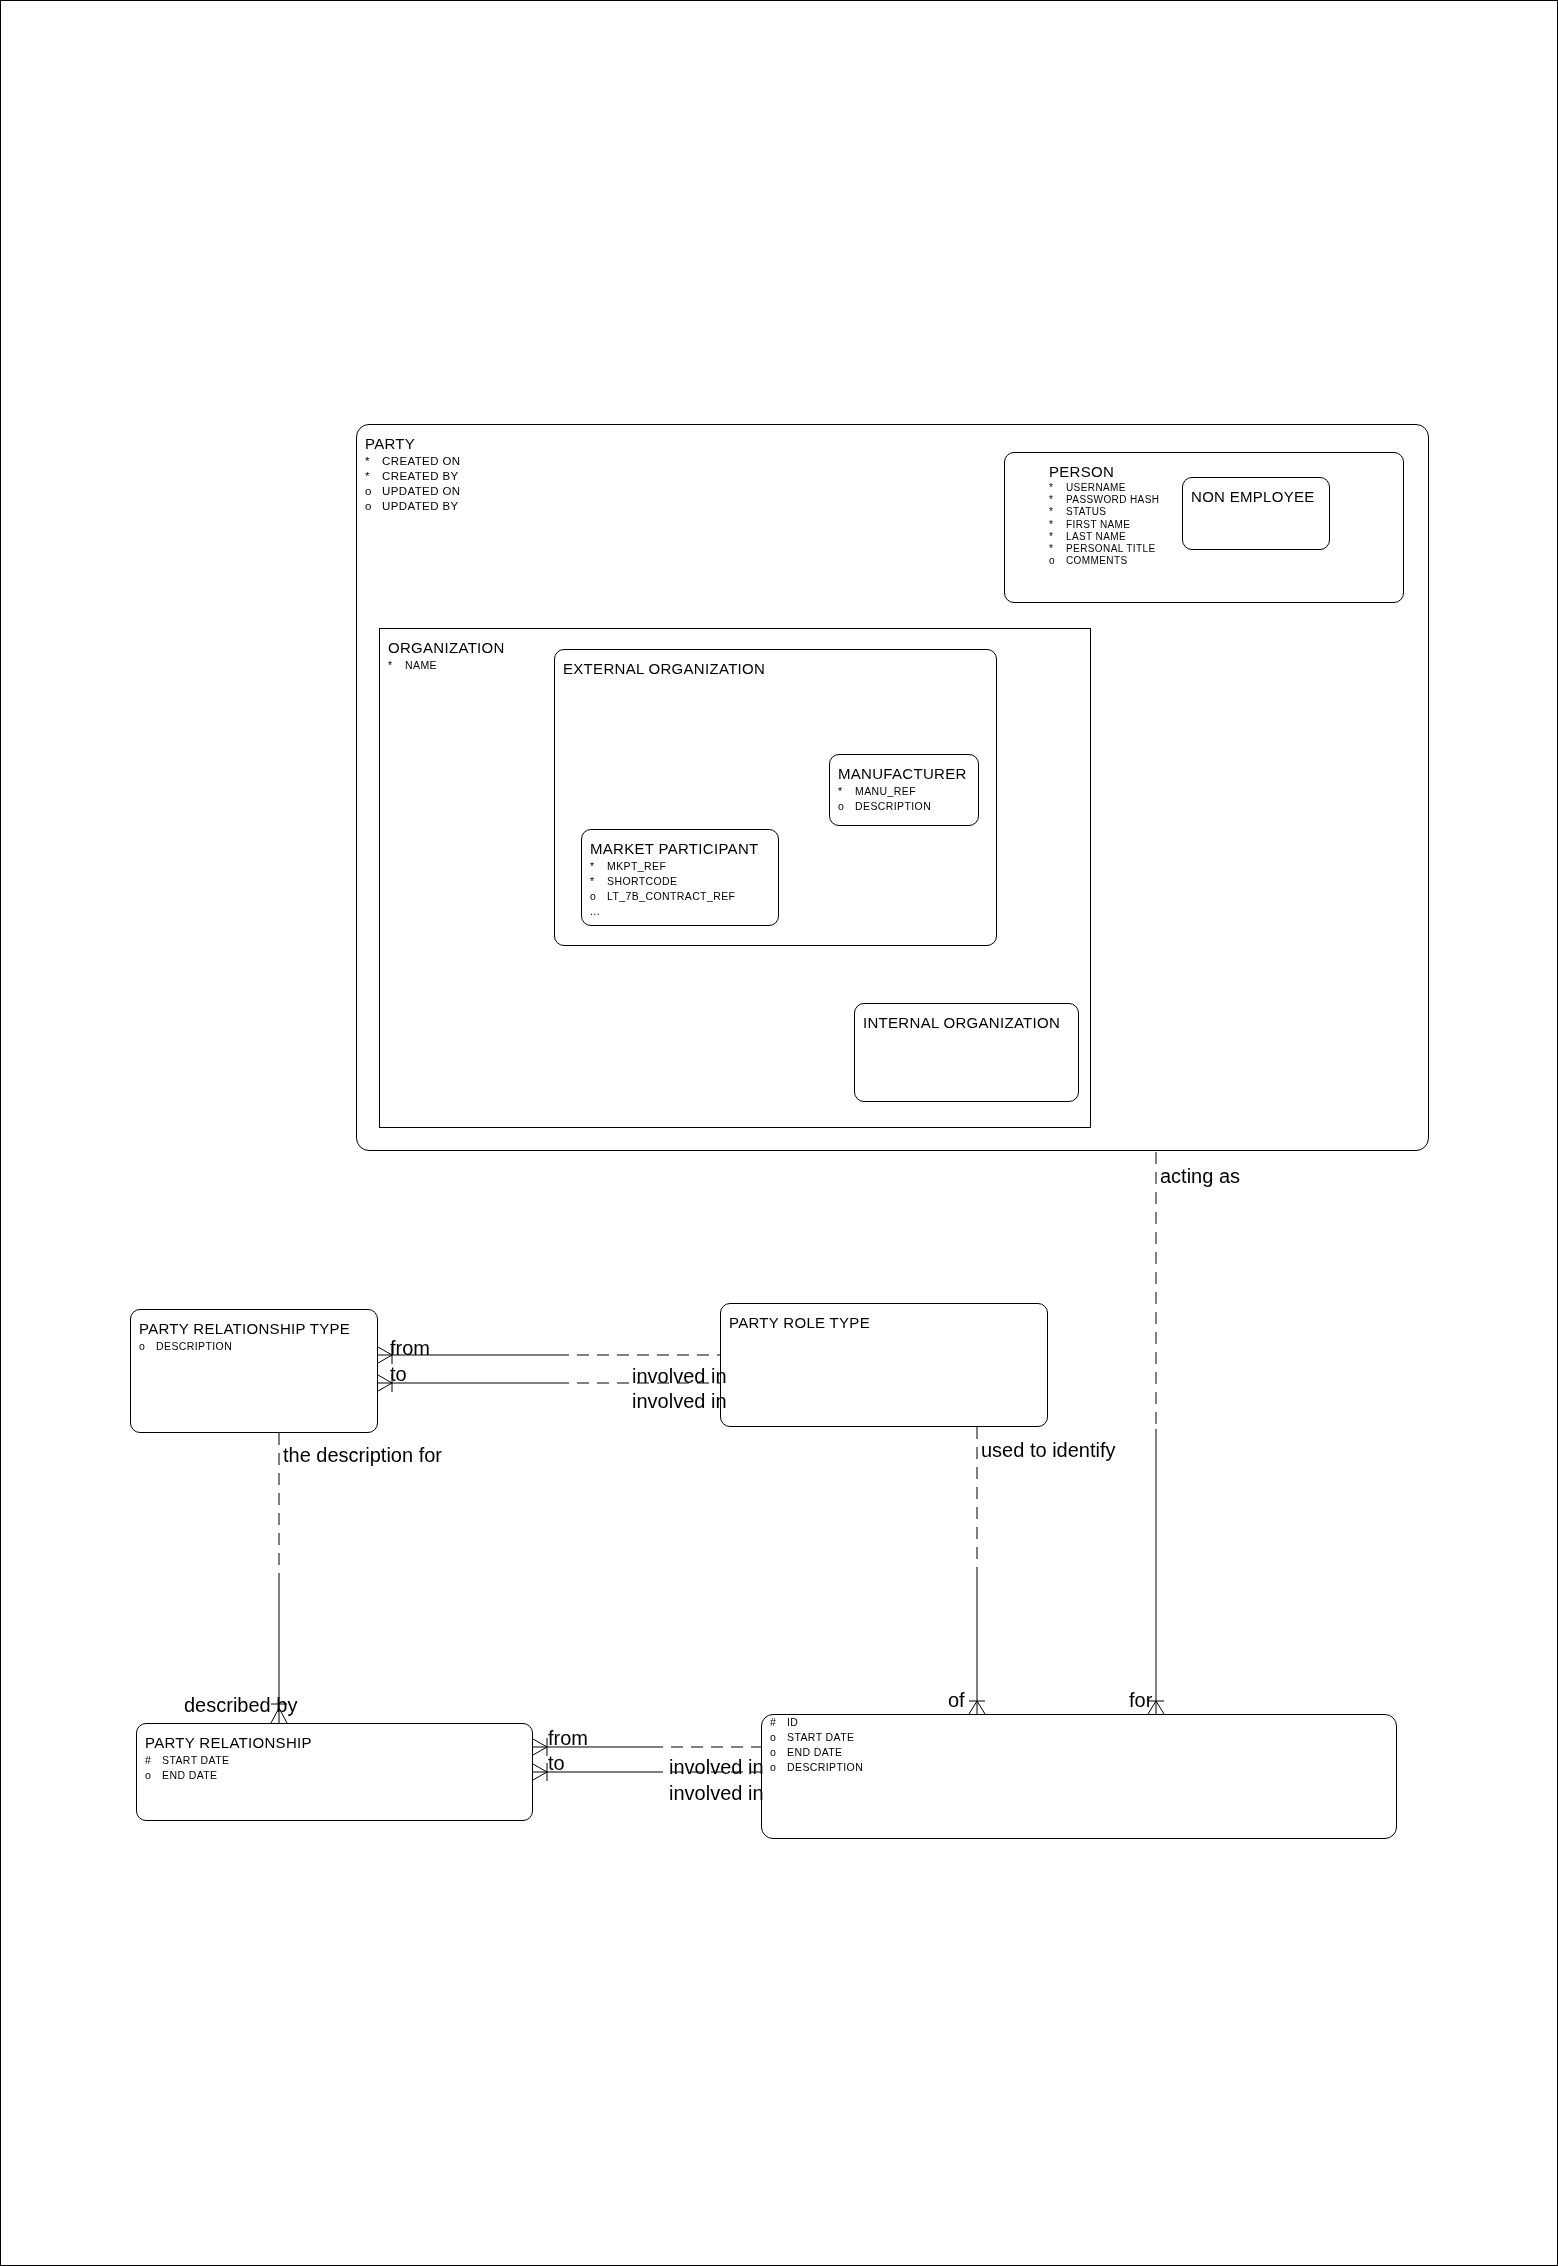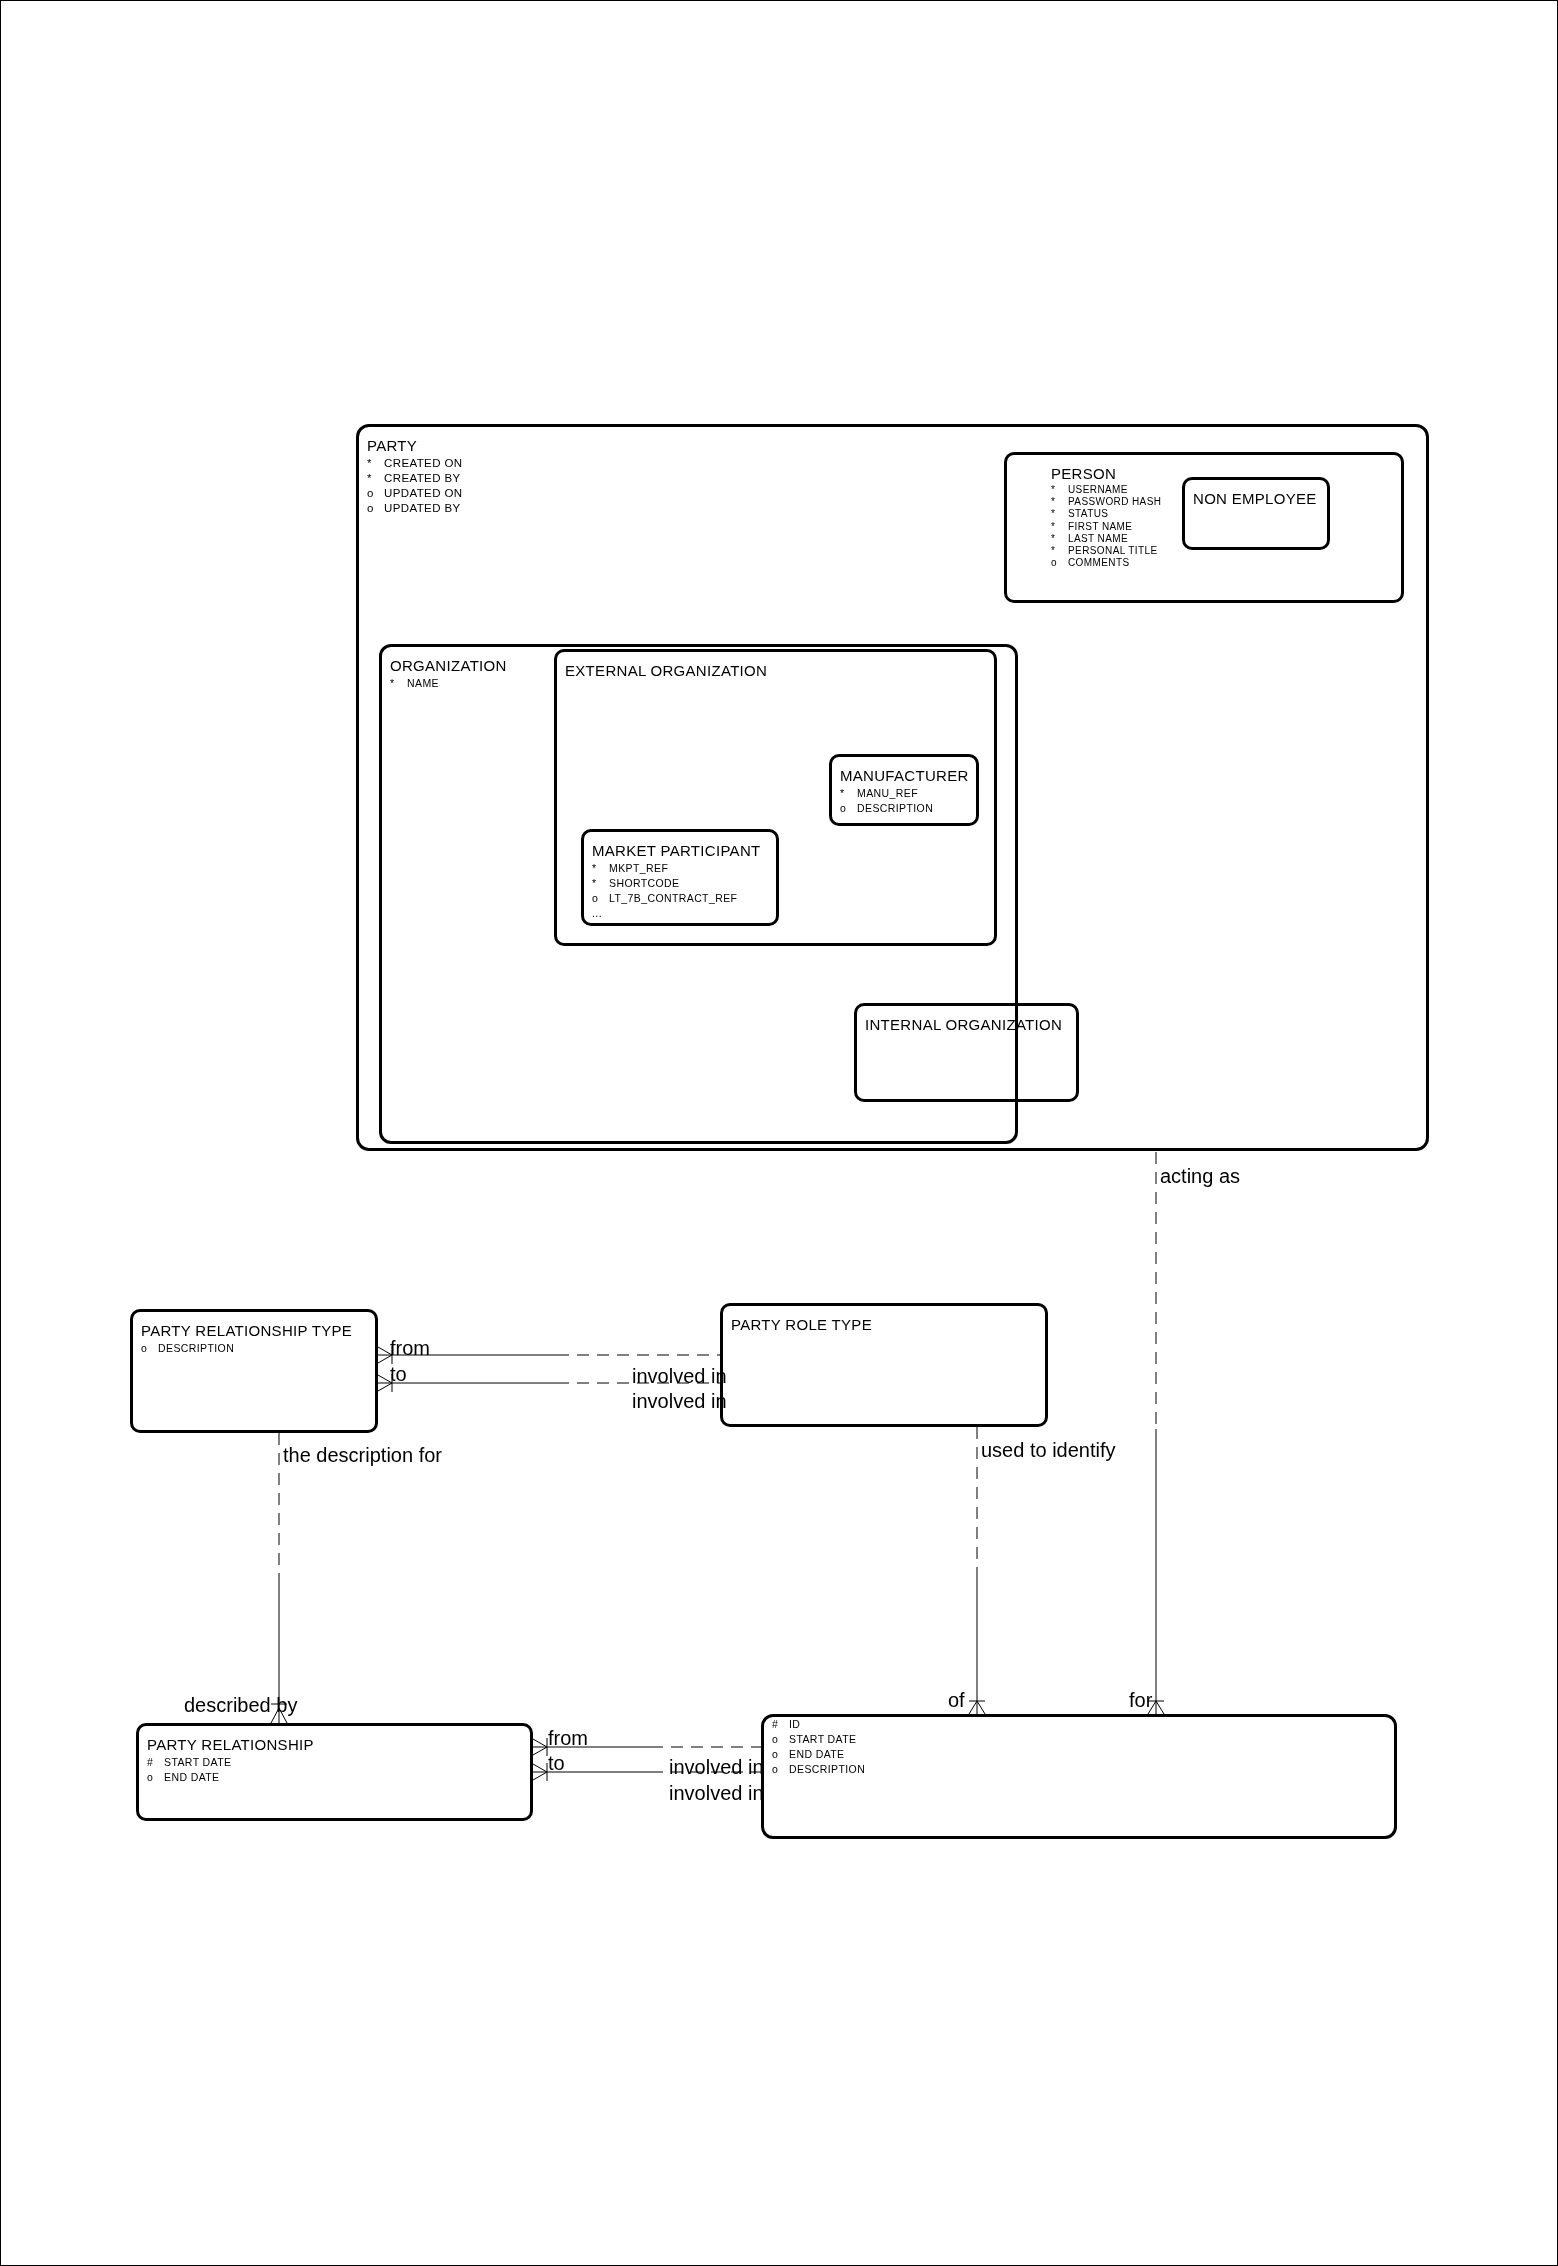--- a/index.html
+++ b/index.html
@@ -10,21 +10,21 @@
     background:#fff;
     font-family:"Liberation Sans", sans-serif;
     color:#000;
     overflow:hidden;
   }
   svg.lines{position:absolute;left:0;top:0;}
   .solid{stroke:#000;stroke-width:1;fill:none;}
   .dashed{stroke:#000;stroke-width:1;fill:none;stroke-dasharray:12 8;}
   .entity{
     position:absolute;
-    border:3px solid #000000;
+    border:1px solid #000000;
     border-radius:10px;
     background:transparent;
     box-sizing:border-box;
   }
   .e-title{
     font-size:15px;
     letter-spacing:.3px;
     padding:10px 8px 2px 8px;
     white-space:nowrap;
   }
@@ -154,21 +154,21 @@
           <span class="attr-p">o</span>
           <span>COMMENTS</span>
         </div>
     </div>
   </div>
 
   <div class="entity" style="left:1181px;top:476px;width:148px;height:73px;">
     <div class="e-title">NON EMPLOYEE</div>
   </div>
 
-  <div class="entity" style="left:378px;top:627px;width:639px;height:500px;border-radius:12px;margin-top:16px;">
+  <div class="entity" style="left:378px;top:627px;width:712px;height:500px;border-radius:0;">
     <div class="e-title">ORGANIZATION</div>
     <div class="e-attrs">
       <div class="attr-row">
           <span class="attr-p">*</span>
           <span>NAME</span>
         </div>
     </div>
   </div>
 
   <div class="entity" style="left:553px;top:648px;width:443px;height:297px;">

